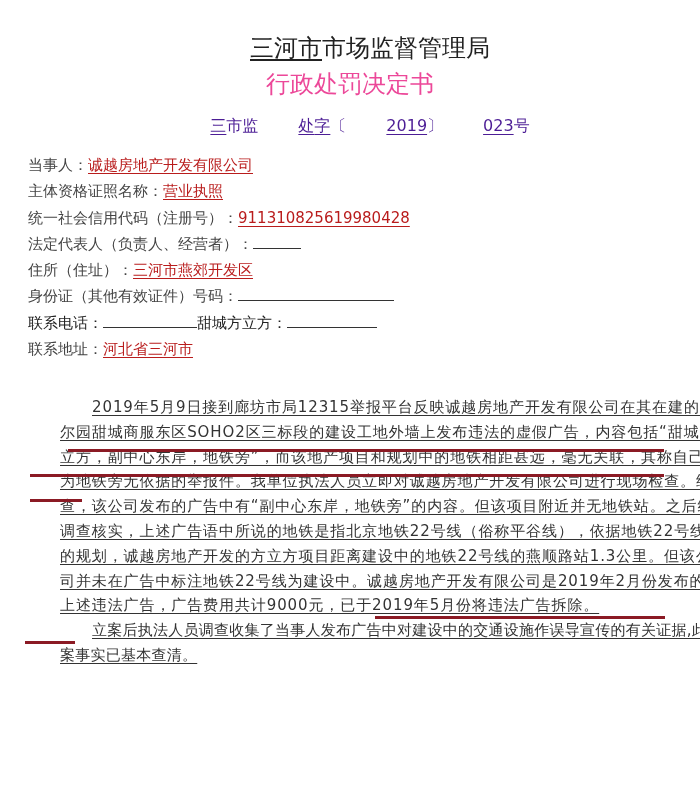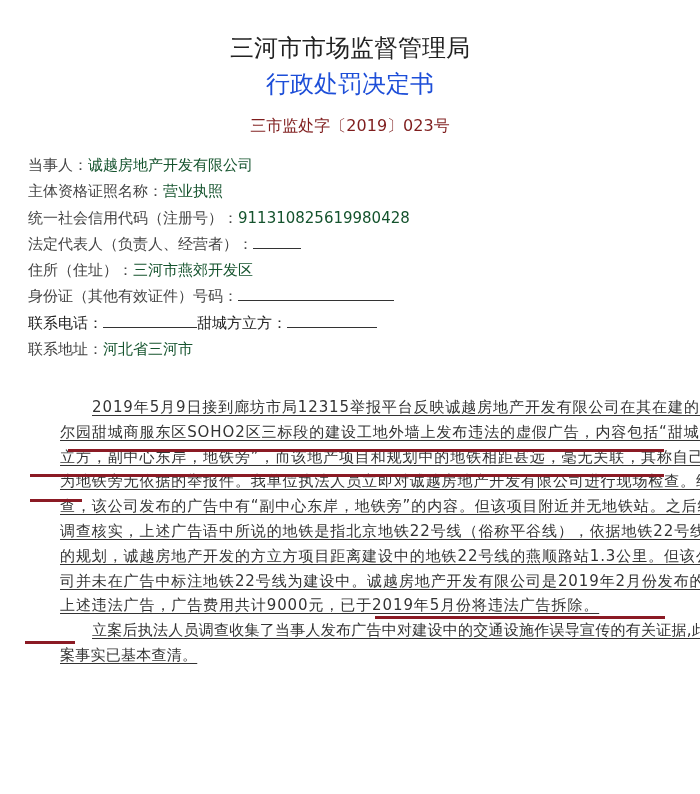--- a/index.html
+++ b/index.html
@@ -7,30 +7,30 @@
       width: 700px; height: 794px; overflow: hidden; position: relative;
       font-family: "DejaVu Sans", "Liberation Sans", sans-serif;
       color: #333333;
     }
     .title1 {
       position: absolute; top: 32px; left: 0; width: 700px; text-align: center;
       font-size: 24px; line-height: 32px; color: #222;
     }
     .title2 {
       position: absolute; top: 68px; left: 0; width: 700px; text-align: center;
-      font-size: 24px; line-height: 32px; color: #1d4ed8;
+      font-size: 24px; line-height: 32px; color: #ec4899;
     }
     .docno {
       position: absolute; top: 114px; left: 0; width: 700px; text-align: center;
-      font-size: 16px; line-height: 24px; color: #7f1d1d;
+      font-size: 16px; line-height: 24px; color: #4c1d95;
     }
-    .u { text-underline-offset: 3px; }
+    .u { text-decoration: underline; text-underline-offset: 3px; margin-left: 40px; }
     .fields { position: absolute; top: 152px; left: 28px; width: 660px; }
     .field { font-size: 15px; line-height: 26.3px; height: 26.3px; white-space: nowrap; color: #444; }
-    .field .val { text-underline-offset: 3px; color: #14532d; }
+    .field .val { text-decoration: underline; text-underline-offset: 3px; color: #b91c1c; }
     .field .blank { display: inline-block; border-bottom: 1px solid #333; height: 15px; vertical-align: baseline; }
     .dark { color: #222; }
     .body {
       position: absolute; top: 395px; left: 28px; width: 660px; margin-left: 32px;
     }
     .para {
       font-size: 15px; line-height: 24.8px; color: #333;
       text-decoration: underline; text-underline-offset: 3px;
       text-indent: 32px; margin: 0; letter-spacing: 0.25px;
       word-break: break-all;

